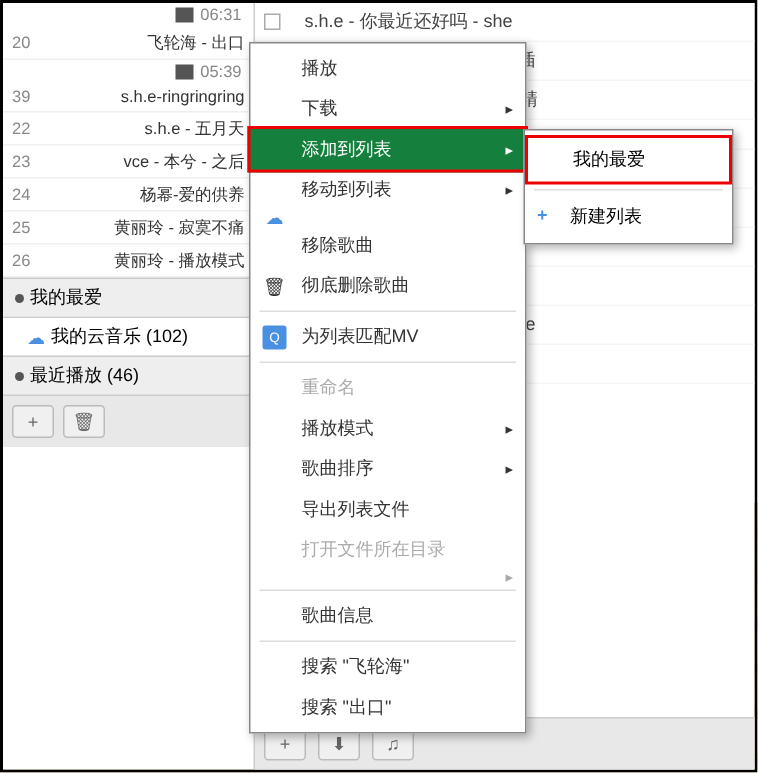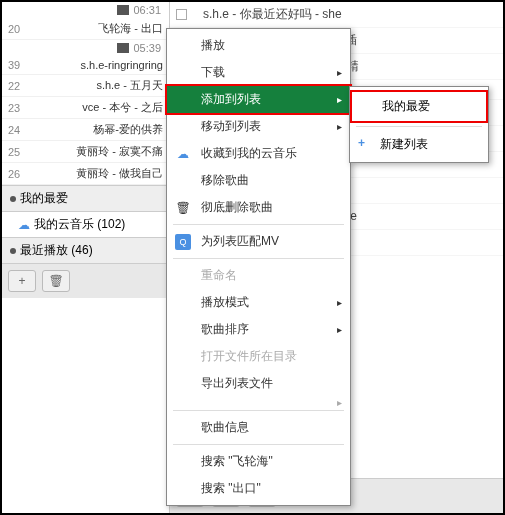--- a/index.html
+++ b/index.html
@@ -67,21 +67,21 @@
     <div class="song-row">
         <span class="song-num">24</span>
         <span class="song-title">杨幂-爱的供养</span>
       </div>
     <div class="song-row">
         <span class="song-num">25</span>
         <span class="song-title">黄丽玲 - 寂寞不痛</span>
       </div>
     <div class="song-row">
         <span class="song-num">26</span>
-        <span class="song-title">黄丽玲 - 做我自己</span>
+        <span class="song-title">黄丽玲 - 播放模式</span>
       </div>
     <div class="playlist-section">
         <span class="dot"></span>
         <span>我的最爱</span>
       </div>
     <div class="playlist-section sub">
         <span class="cloud-small">☁</span>
         <span>我的云音乐 (102)</span>
       </div>
     <div class="playlist-section">
@@ -157,21 +157,20 @@
   <div class="ctx-item hl">
       <span>添加到列表</span>
       <span class="arrow">▸</span>
     </div>
   <div class="ctx-item">
       <span>移动到列表</span>
       <span class="arrow">▸</span>
     </div>
   <div class="ctx-item">
       <span class="ctx-icon" style="color:#4a90e2">☁</span>
-      <span>收藏到我的云音乐</span>
     </div>
   <div class="ctx-item">
       <span>移除歌曲</span>
     </div>
   <div class="ctx-item">
       <span class="ctx-icon">🗑</span>
       <span>彻底删除歌曲</span>
     </div>
   <div class="ctx-sep"></div>
   <div class="ctx-item">
@@ -183,26 +182,26 @@
       <span>重命名</span>
     </div>
   <div class="ctx-item">
       <span>播放模式</span>
       <span class="arrow">▸</span>
     </div>
   <div class="ctx-item">
       <span>歌曲排序</span>
       <span class="arrow">▸</span>
     </div>
+  <div class="ctx-item">
+      <span>导出列表文件</span>
+    </div>
   <div class="ctx-item disabled">
       <span>打开文件所在目录</span>
     </div>
-  <div class="ctx-item">
-      <span>导出列表文件</span>
-    </div>
   <div class="ctx-item disabled">
       <span class="arrow">▸</span>
     </div>
   <div class="ctx-sep"></div>
   <div class="ctx-item">
       <span>歌曲信息</span>
     </div>
   <div class="ctx-sep"></div>
   <div class="ctx-item">
       <span>搜索 "飞轮海"</span>

